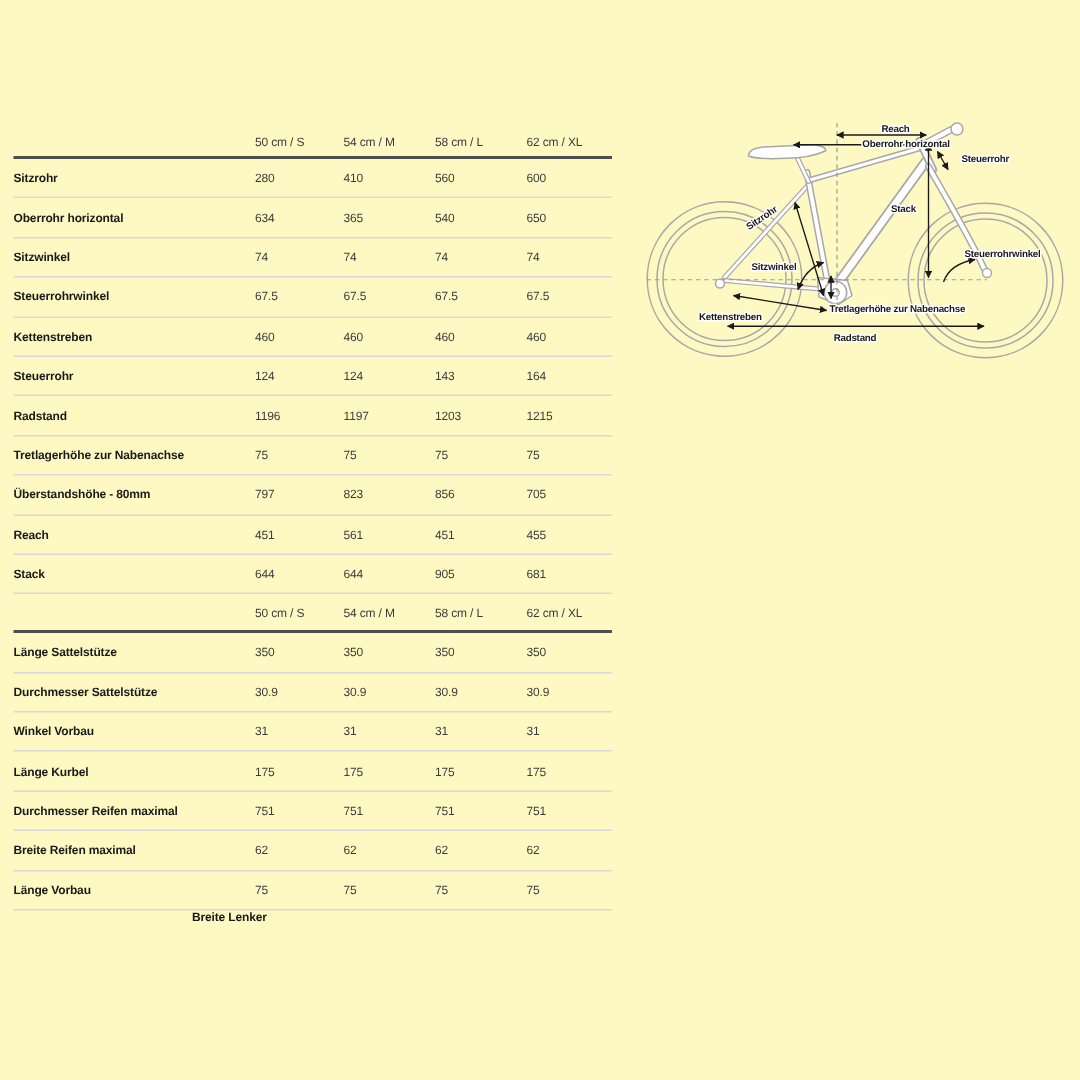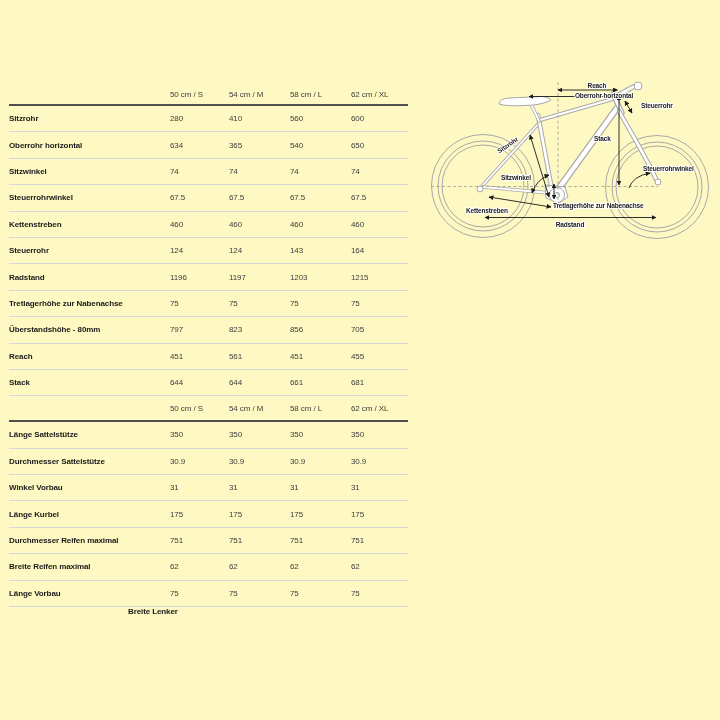--- a/index.html
+++ b/index.html
@@ -121,21 +121,21 @@
           <div class="c-label">Reach</div>
           <div class="c-val">451</div>
           <div class="c-val">561</div>
           <div class="c-val">451</div>
           <div class="c-val">455</div>
         </div>
         <div class="g-row">
           <div class="c-label">Stack</div>
           <div class="c-val">644</div>
           <div class="c-val">644</div>
-          <div class="c-val">661</div>
+          <div class="c-val">905</div>
           <div class="c-val">681</div>
         </div>
       </div>
       <div class="gtable">
         <div class="g-header">
           <div class="c-label"></div>
           <div class="c-val">50 cm / S</div>
           <div class="c-val">54 cm / M</div>
           <div class="c-val">58 cm / L</div>
           <div class="c-val">62 cm / XL</div>

